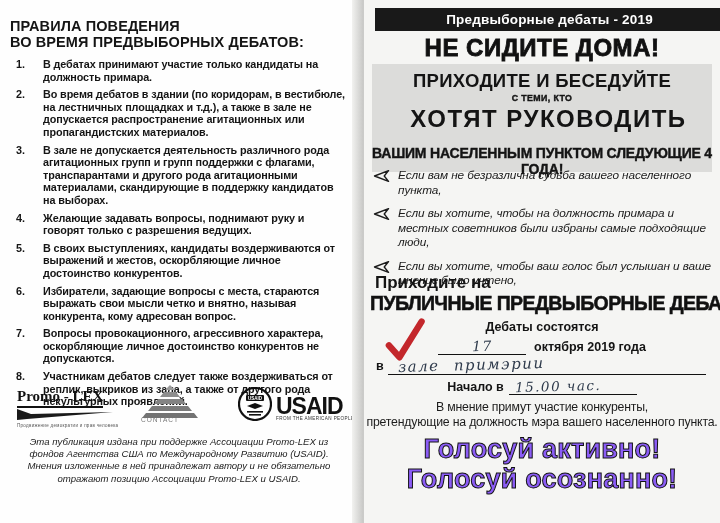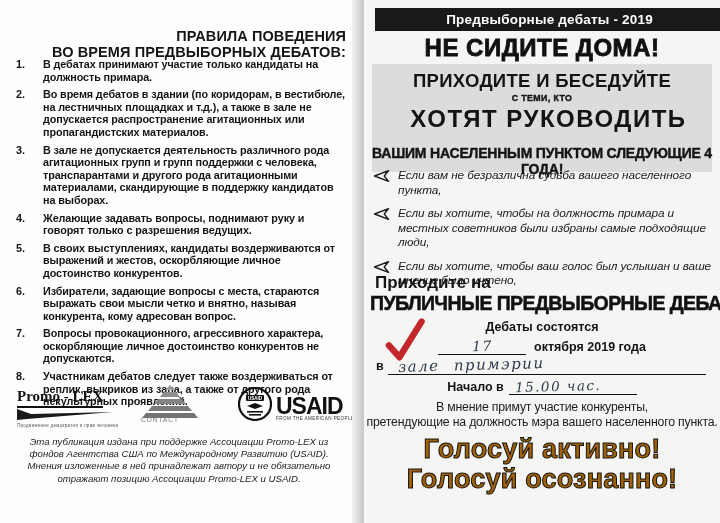--- a/index.html
+++ b/index.html
@@ -8,21 +8,21 @@
 
   .sheet { position:relative; width:720px; height:523px; background:#fdfdfc; }
 
   
   .page-left  { position:absolute; left:0; top:0; width:356px; height:523px; background:#fefefe; }
   .page-right { position:absolute; left:364px; top:0; width:356px; height:523px; background:#f5f5f3; }
   .seam { position:absolute; left:352px; top:0; width:20px; height:523px;
           background:linear-gradient(90deg,#f2f2f0 0%, #d8d8d6 35%, #c9c9c7 55%, #ededeb 100%); }
 
   
-  .lp-title { position:absolute; left:10px; top:28px; width:336px; text-align:right;
+  .lp-title { position:absolute; left:10px; top:18px; width:336px; text-align:left;
               font-size:14.5px; font-weight:700; line-height:16px; color:#151515; letter-spacing:0.1px; }
   .rules { position:absolute; left:16px; top:58px; width:330px; }
   .rule { display:flex; margin-bottom:5px; }
   .rule-num { width:27px; flex:0 0 27px; font-size:10.8px; font-weight:700; color:#151515; line-height:12.6px; }
   .rule-text { flex:1; font-size:10.8px; font-weight:700; color:#151515; line-height:12.6px; letter-spacing:-0.1px; }
 
   .logos { position:absolute; left:0; top:383px; width:356px; height:48px; }
   .logo-promolex { position:absolute; left:17px; top:4px; width:110px; }
   .promolex-name { font-family:"Liberation Serif", serif; font-weight:700;
                    font-size:15px; color:#111; border-bottom:2px solid #111; display:inline-block; padding-bottom:1px; }
@@ -76,21 +76,21 @@
   .hand { font-family:"DejaVu Serif", serif; font-style:italic; font-weight:400;
           color:#2f3b4c; letter-spacing:1.5px; transform:rotate(-1.5deg); display:inline-block; }
   .hand-date { font-size:14px; }
   .hand-place { font-size:15px; word-spacing:8px; }
   .hand-time { font-size:13.5px; }
 
   .rp-note { position:absolute; left:0; width:356px; text-align:center; font-size:12.3px; color:#1c1c1c; letter-spacing:-0.2px; }
   .note1 { top:400px; }
   .note2 { top:415px; }
 
-  .rp-slogan { position:absolute; left:0; width:356px; text-align:center; font-weight:900; color:#a16207;
+  .rp-slogan { position:absolute; left:0; width:356px; text-align:center; font-weight:900; color:#8b5cf6;
                font-size:27px; letter-spacing:0.2px; -webkit-text-stroke:1px #111; }
   .slogan1 { top:434px; }
   .slogan2 { top:464px; }
 </style>
 </head>
 <body>
 
 <div class="sheet">
 
   <div class="page-left">
@@ -103,21 +103,21 @@
       <div class="rule">
         <div class="rule-num">1.</div>
         <div class="rule-text">В дебатах принимают участие только кандидаты на должность примара.</div>
       </div>
       <div class="rule">
         <div class="rule-num">2.</div>
         <div class="rule-text">Во время дебатов в здании (по коридорам, в вестибюле, на лестничных площадках и т.д.), а также в зале не допускается распространение агитационных или пропагандистских материалов.</div>
       </div>
       <div class="rule">
         <div class="rule-num">3.</div>
-        <div class="rule-text">В зале не допускается деятельность различного рода агитационных групп и групп поддержки с человека, транспарантами и другого рода агитационными материалами, скандирующие в поддержку кандидатов на выборах.</div>
+        <div class="rule-text">В зале не допускается деятельность различного рода агитационных групп и групп поддержки с флагами, транспарантами и другого рода агитационными материалами, скандирующие в поддержку кандидатов на выборах.</div>
       </div>
       <div class="rule">
         <div class="rule-num">4.</div>
         <div class="rule-text">Желающие задавать вопросы, поднимают руку и говорят только с разрешения ведущих.</div>
       </div>
       <div class="rule">
         <div class="rule-num">5.</div>
         <div class="rule-text">В своих выступлениях, кандидаты воздерживаются от выражений и жестов, оскорбляющие личное достоинство конкурентов.</div>
       </div>
       <div class="rule">

